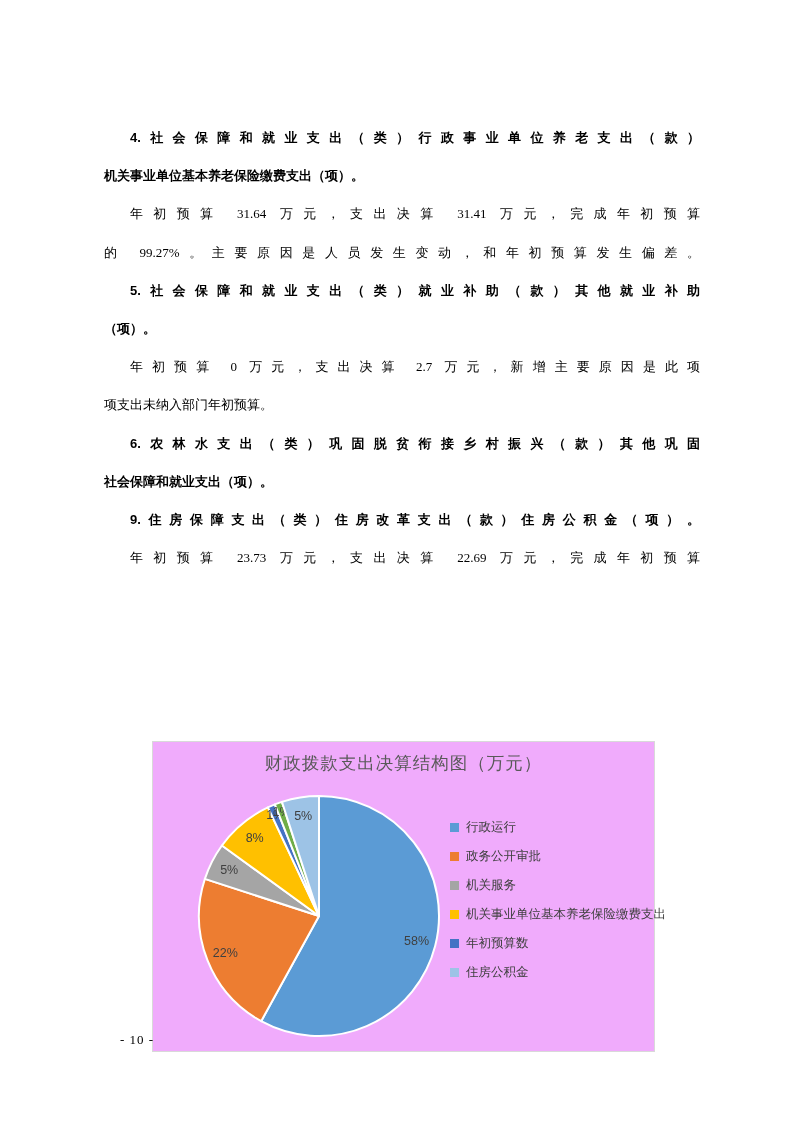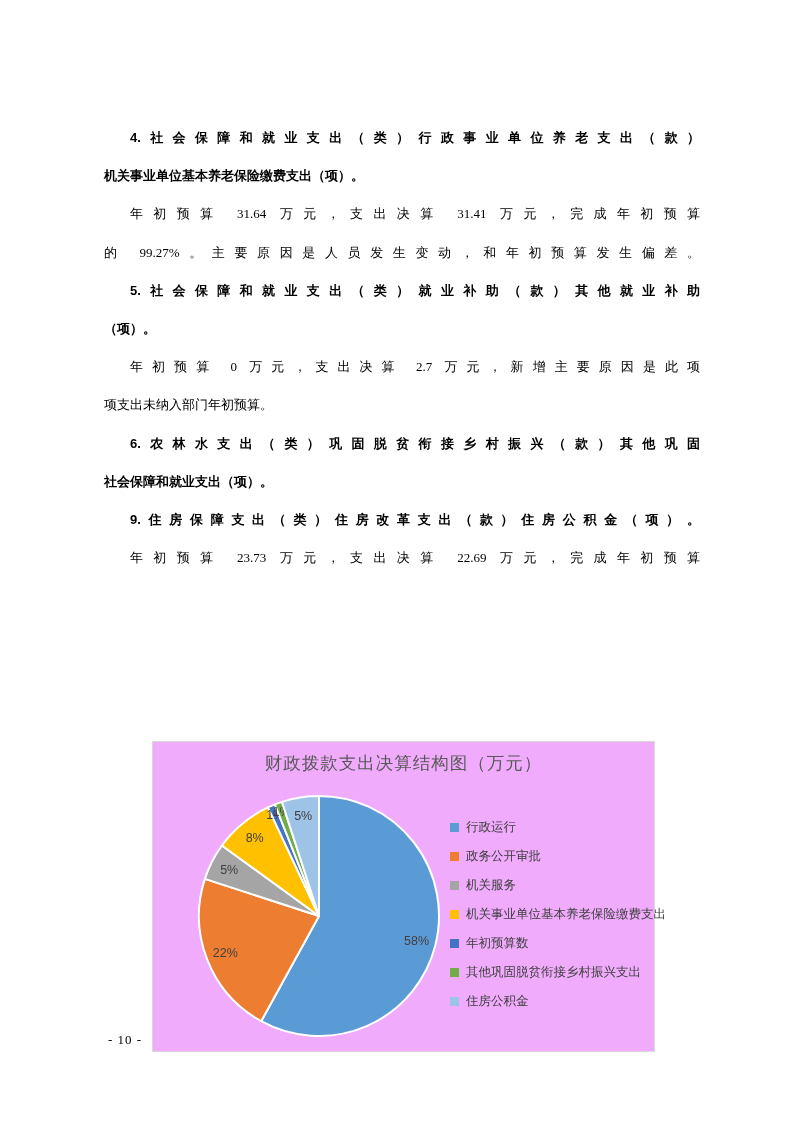--- a/index.html
+++ b/index.html
@@ -73,21 +73,21 @@
     margin-right:7px;
   }
   .legend-label{
     font-size:12.5px;
     color:#404040;
     white-space:nowrap;
   }
   
   .page-number{
     position:absolute;
-    left:108px;top:1032px;
+    left:120px;top:1032px;
     font-size:13px;
     color:#000000;
     letter-spacing:1px;
   }
 </style>
 </head>
 <body>
 
 <div class="page">
 
@@ -139,24 +139,20 @@
         </div>
         <div class="legend-item">
           <span class="legend-swatch" style="background: rgb(255, 192, 0);"></span>
           <span class="legend-label">机关事业单位基本养老保险缴费支出</span>
         </div>
         <div class="legend-item">
           <span class="legend-swatch" style="background: rgb(68, 114, 196);"></span>
           <span class="legend-label">年初预算数</span>
         </div>
         <div class="legend-item">
-          <span class="legend-swatch" style="background: rgb(112, 173, 71);"></span>
-          <span class="legend-label">其他巩固脱贫衔接乡村振兴支出</span>
-        </div>
-        <div class="legend-item">
           <span class="legend-swatch" style="background: rgb(157, 195, 230);"></span>
           <span class="legend-label">住房公积金</span>
         </div>
       </div>
   </div>
 
   <div class="page-number">- 10 -</div>
 
 </div>
 

